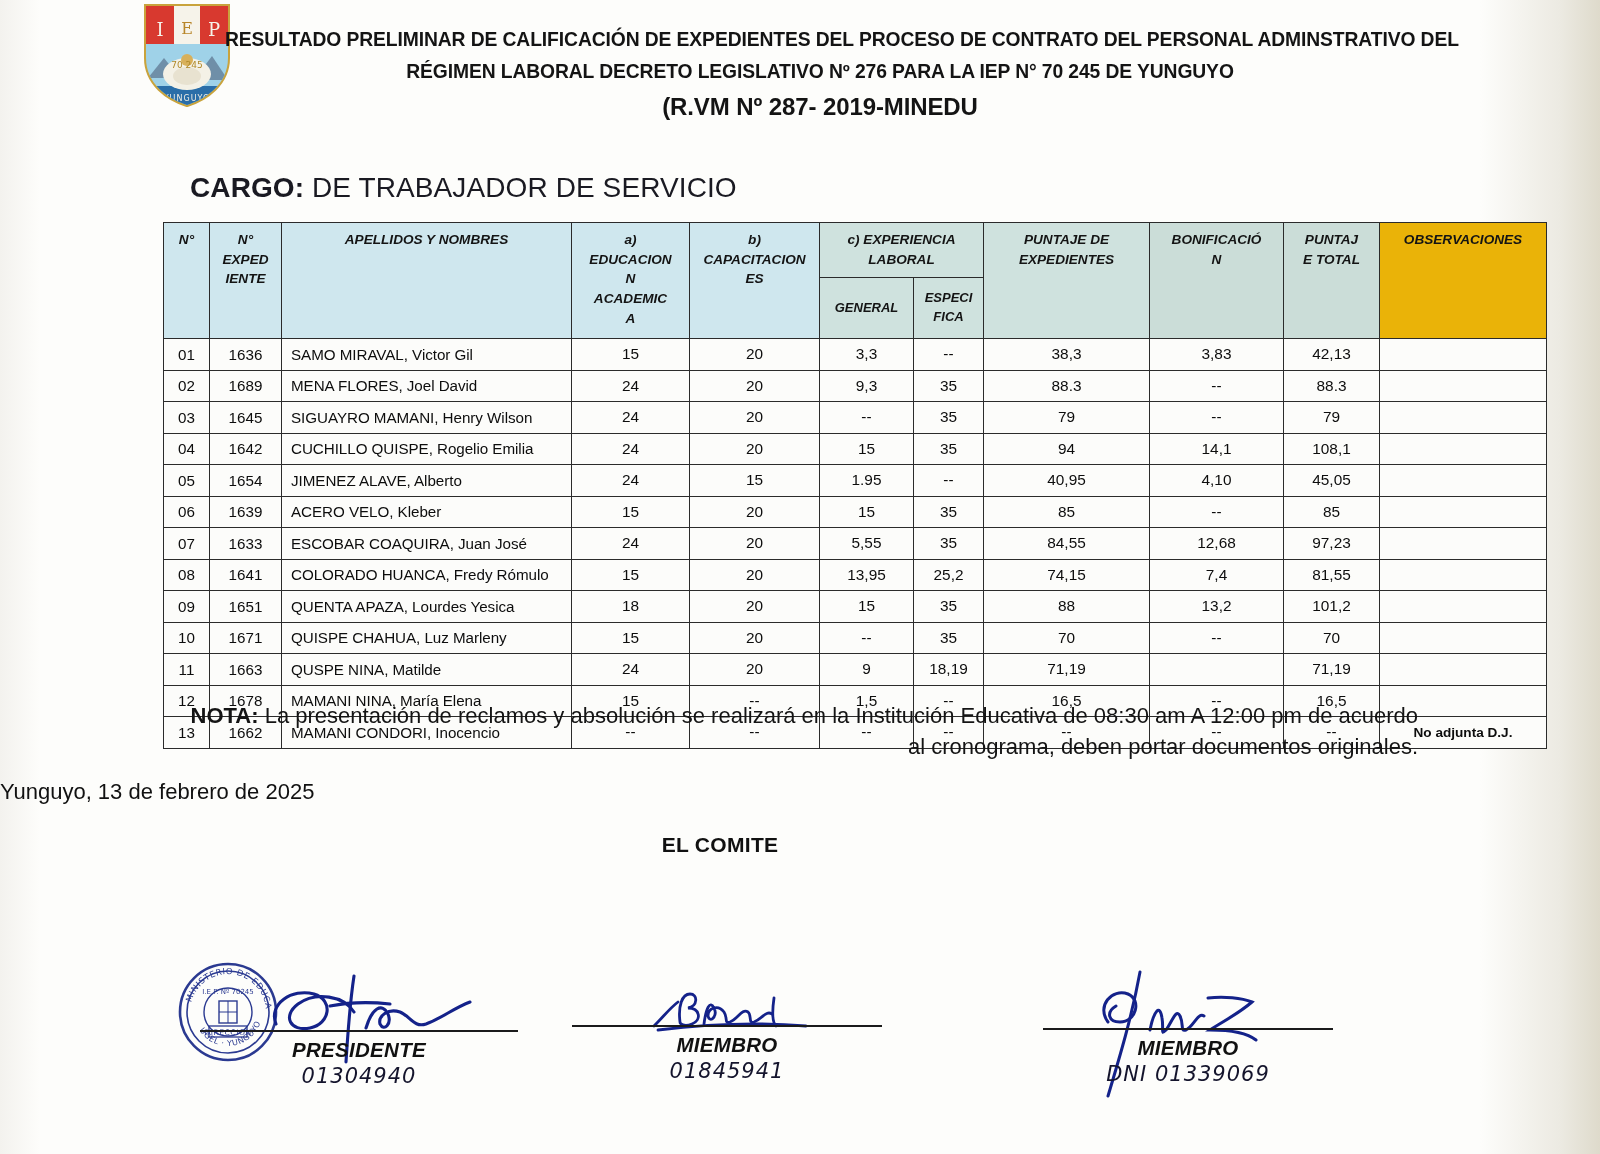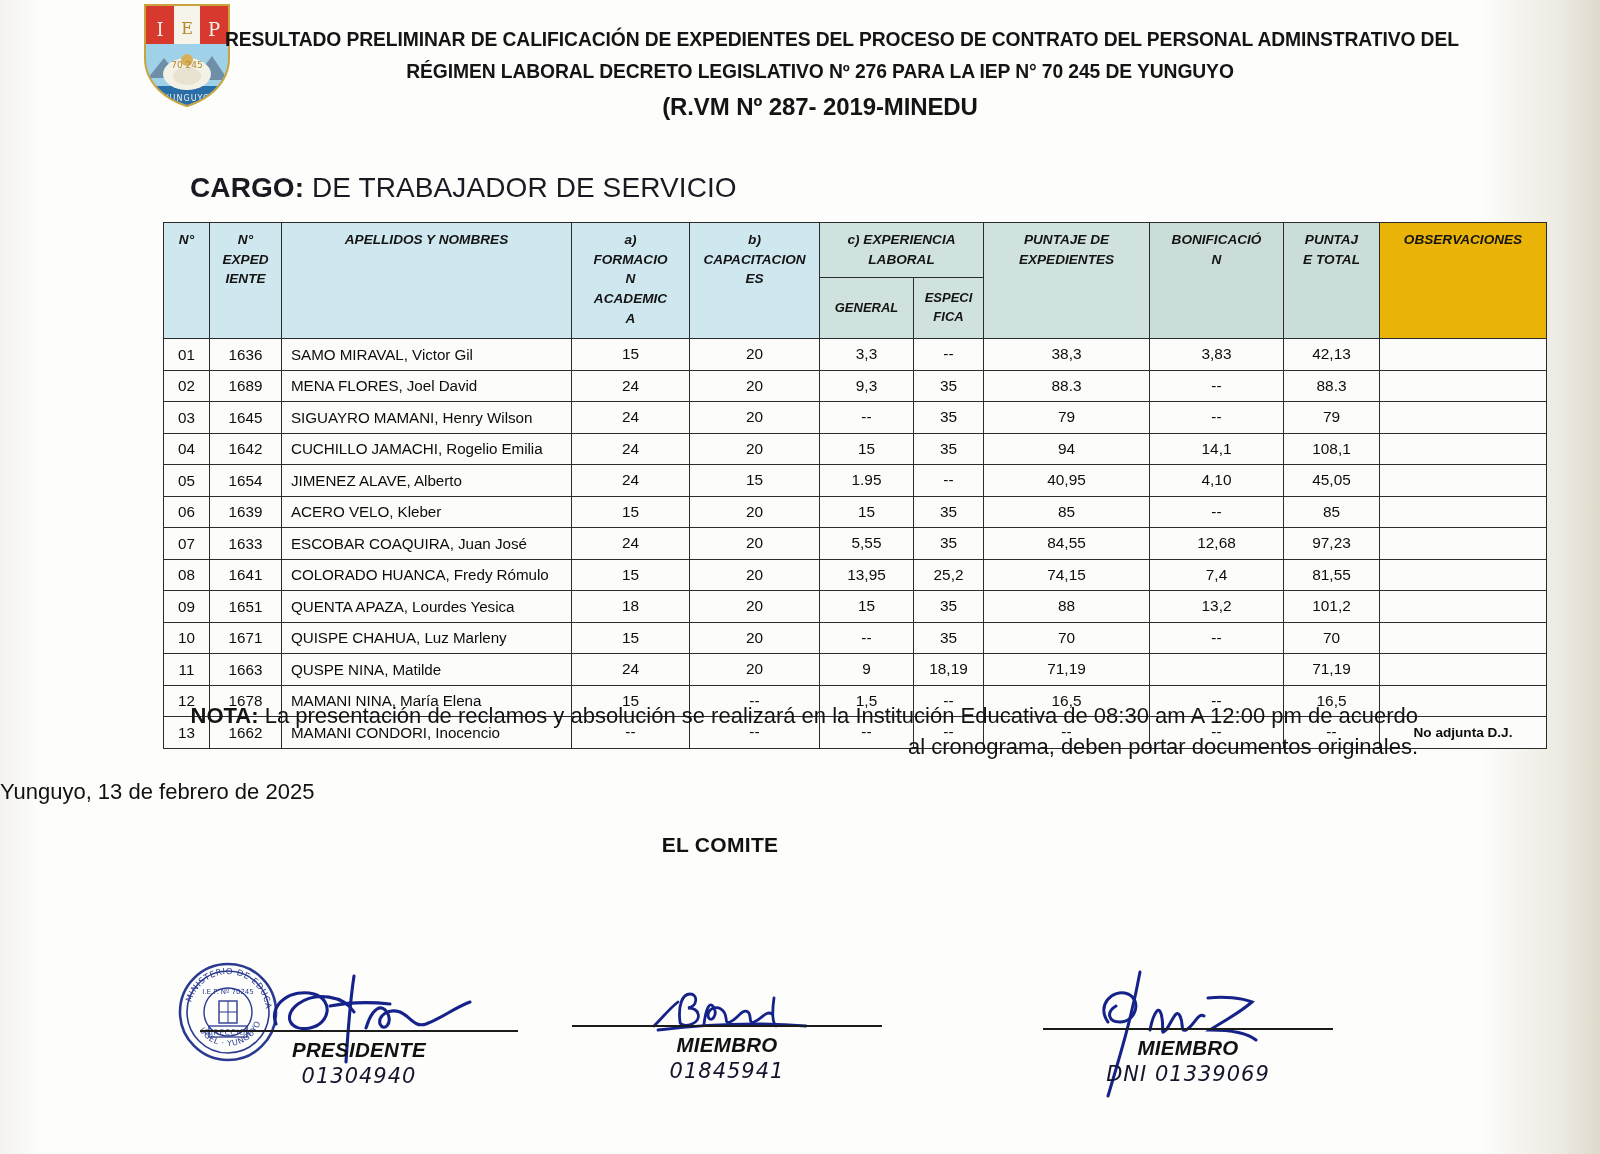--- a/index.html
+++ b/index.html
@@ -207,21 +207,21 @@
       <tr>
         <th rowspan="2" class="tall">N°</th>
         <th rowspan="2" class="tall">
           <span>N°</span><br>
           <span>EXPED</span><br>
           <span>IENTE</span>
         </th>
         <th rowspan="2" class="tall nombres">APELLIDOS Y NOMBRES</th>
         <th rowspan="2" class="tall">
           <span>a)</span><br>
-          <span>FORMACIO</span><br>
+          <span>EDUCACION</span><br>
           <span>N</span><br>
           <span>ACADEMIC</span><br>
           <span>A</span>
         </th>
         <th rowspan="2" class="tall">
           <span>b)</span><br>
           <span>CAPACITACION</span><br>
           <span>ES</span>
         </th>
         <th colspan="2" class="greenish">
@@ -286,21 +286,21 @@
             <td>--</td>
             <td>35</td>
             <td>79</td>
             <td>--</td>
             <td>79</td>
             <td class="obsv"></td>
           </tr>
           <tr>
             <td class="idx">04</td>
             <td class="idx">1642</td>
-            <td class="nm">CUCHILLO JAMACHI, Rogelio Emilia</td>
+            <td class="nm">CUCHILLO QUISPE, Rogelio Emilia</td>
             <td>24</td>
             <td>20</td>
             <td>15</td>
             <td>35</td>
             <td>94</td>
             <td>14,1</td>
             <td>108,1</td>
             <td class="obsv"></td>
           </tr>
           <tr>

